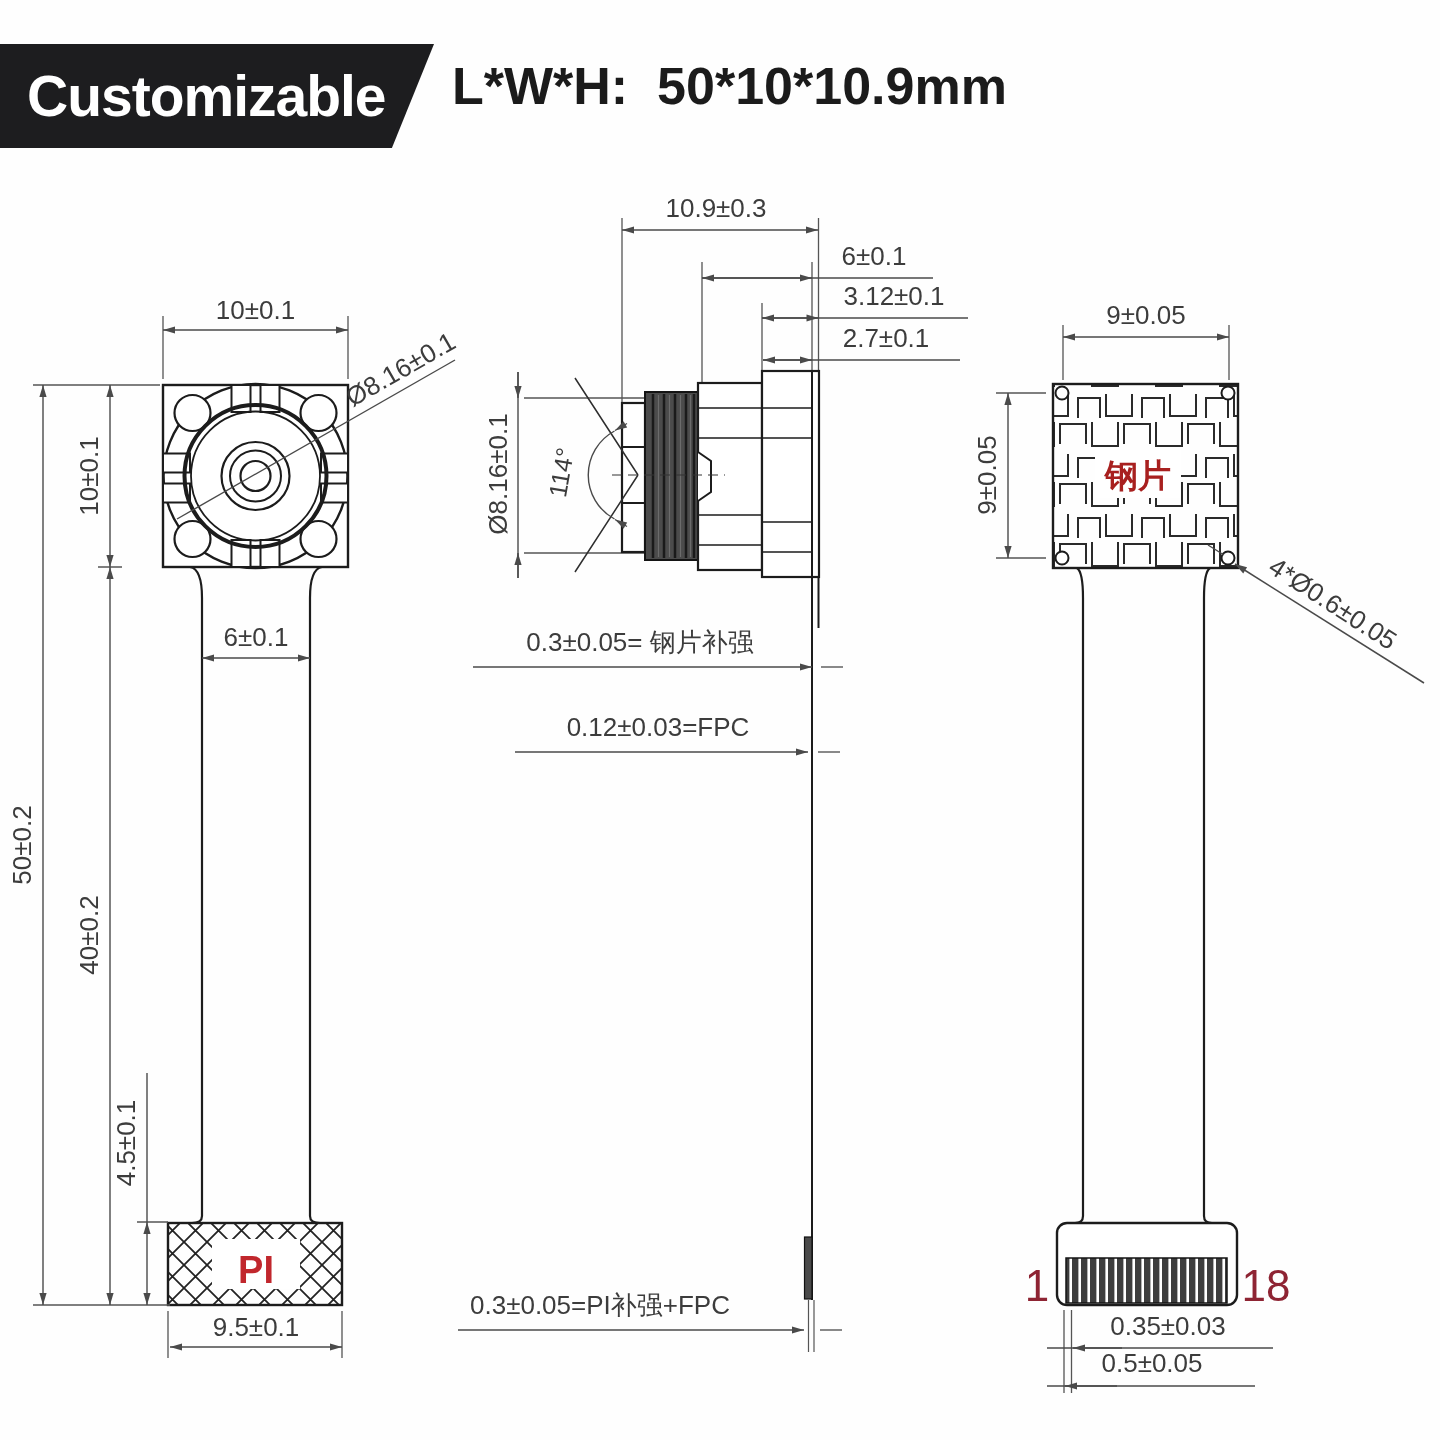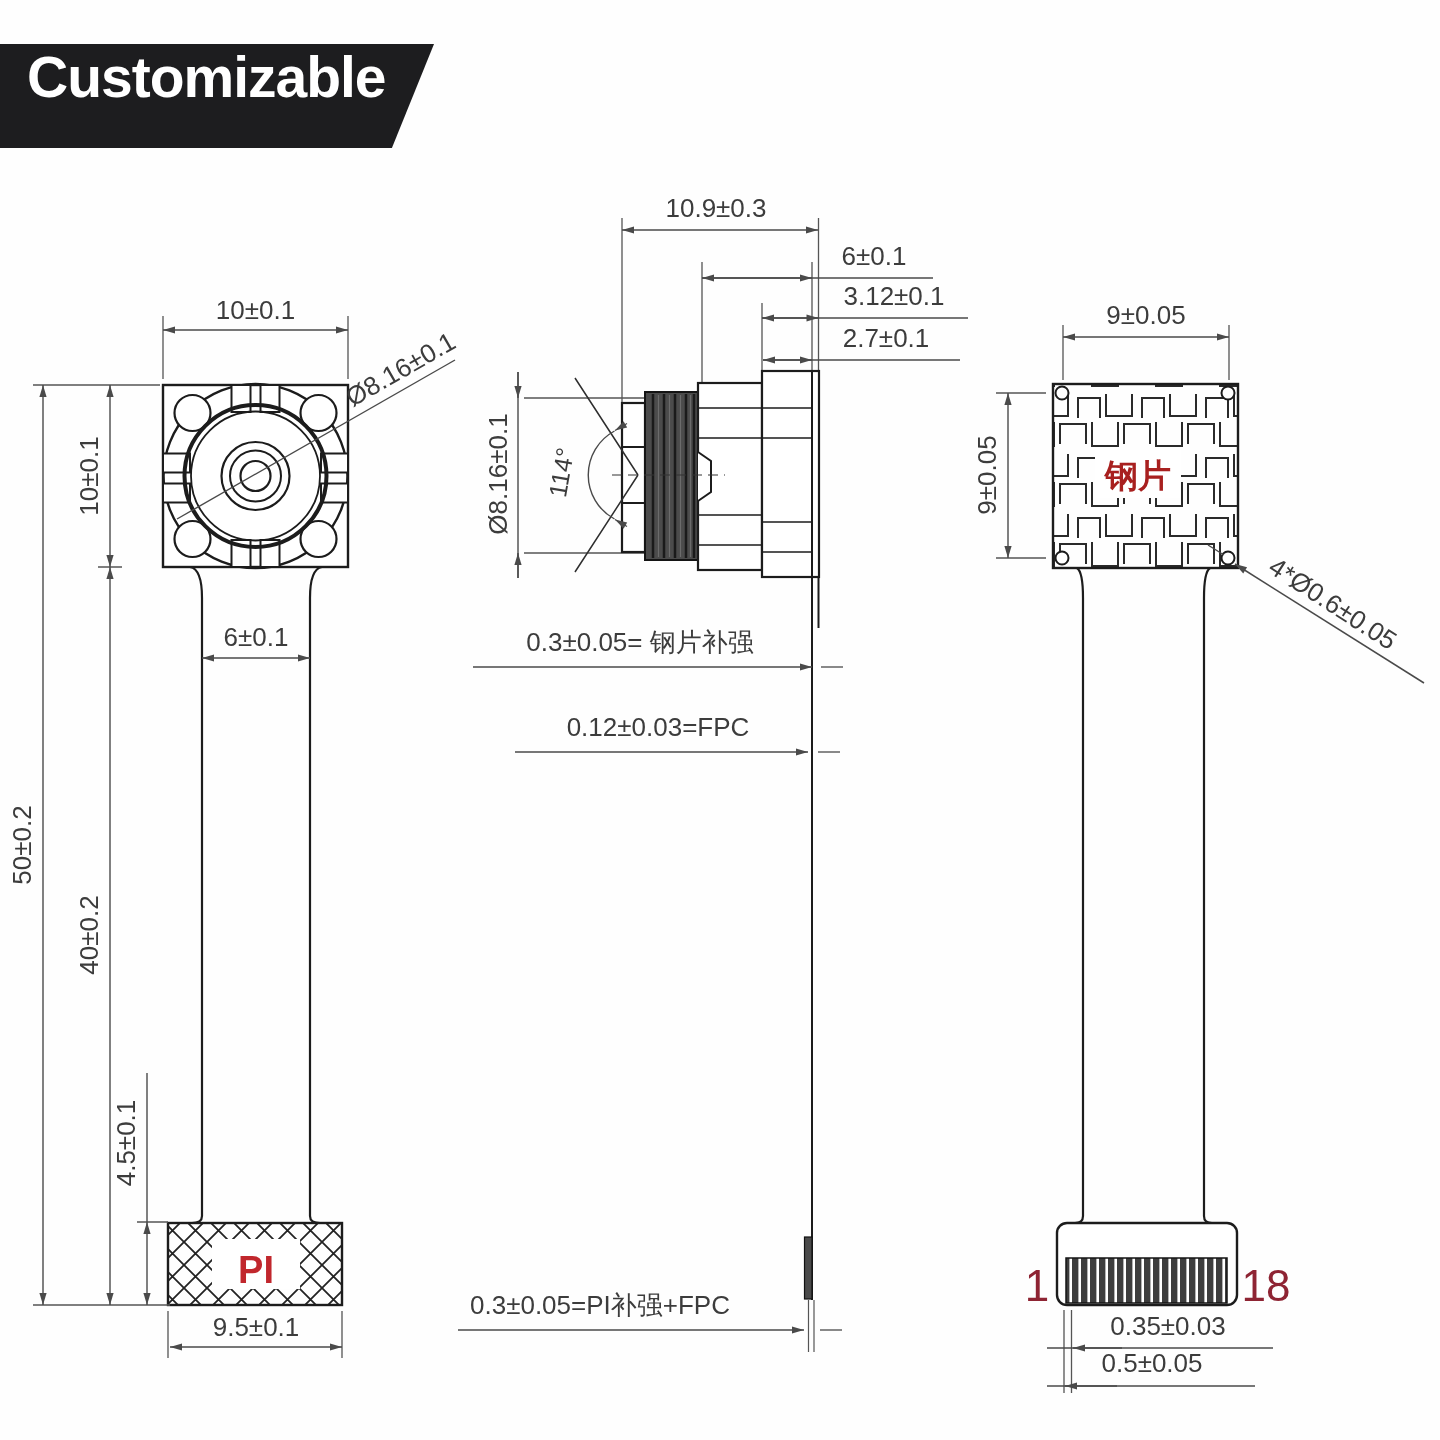--- a/index.html
+++ b/index.html
@@ -1,21 +1,21 @@
 <!DOCTYPE html>
 <html><head>
 <meta charset="utf-8">
 <style>
   html,body{margin:0;padding:0;background:#ffffff;}
   #stage{position:relative;width:1440px;height:1440px;background:#fefefe;overflow:hidden;
          font-family:"Liberation Sans","DejaVu Sans",sans-serif;}
   #drawing{position:absolute;left:0;top:0;}
   .banner{position:absolute;left:0;top:44px;width:434px;height:104px;background:#1d1d1f;
           clip-path:polygon(0 0,100% 0,90.3% 100%,0 100%);
-          display:flex;align-items:flex-start;padding-left:27px;box-sizing:border-box;}
+          display:flex;align-items:center;padding-left:27px;box-sizing:border-box;}
   .banner span{color:#ffffff;font-size:57px;font-weight:bold;letter-spacing:-1px;}
   .size-label{position:absolute;left:452px;top:56px;font-size:52px;font-weight:600;
               color:#1b1b1b;white-space:pre;letter-spacing:0px;}
   svg text{font-family:"Liberation Sans","DejaVu Sans",sans-serif;fill:#3c3c3c;font-size:26px;}
   svg text.small{font-size:25px;}
   .red-pi{fill:#c1272d;font-size:38px;font-weight:600;}
   .red-steel{fill:#a8201f;font-size:33px;font-weight:600;}
   .red-pin{fill:#8e2433;font-size:44px;}
 </style>
 </head>
@@ -194,14 +194,15 @@
 
       <line x1="1047" y1="1386" x2="1255" y2="1386" stroke="#4a4a4a" stroke-width="1.3"></line>
       <line x1="1117" y1="1386" x2="1065" y2="1386" stroke="#4a4a4a" stroke-width="1.3" marker-end="url(#arw)"></line>
       <text x="1152" y="1372" text-anchor="middle">0.5±0.05</text>
     </g>
   </svg>
 
   <div class="banner">
     <span>Customizable</span>
   </div>
+  <div class="size-label">L*W*H:  50*10*10.9mm</div>
 
 </div>
 
 </body></html>

